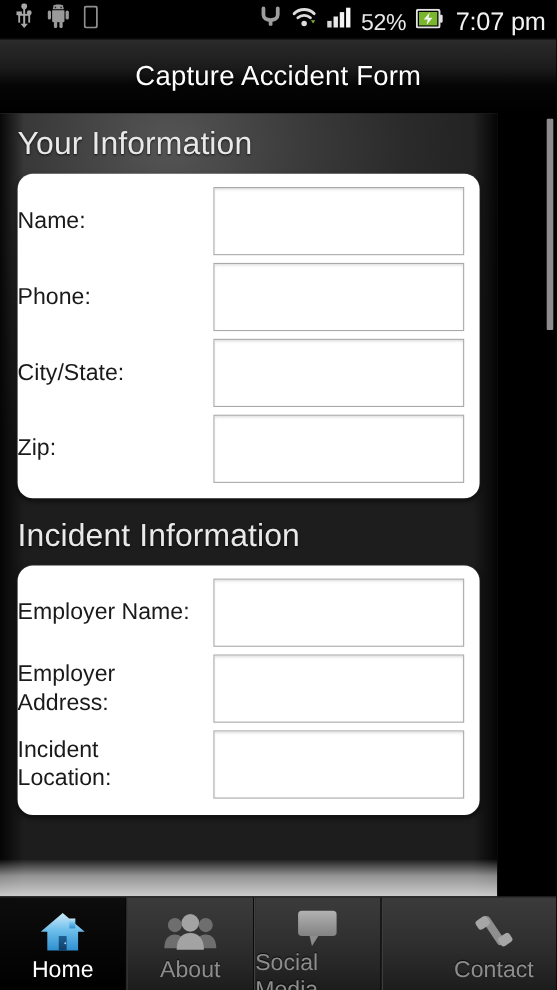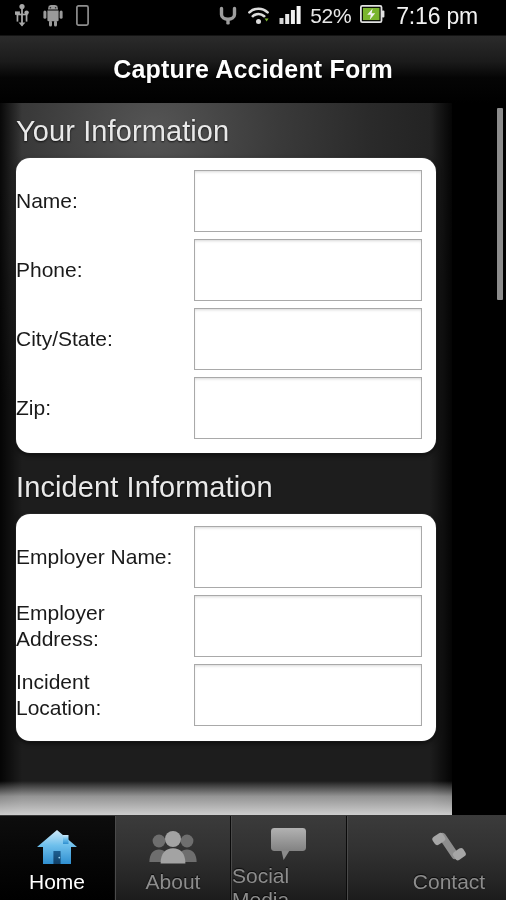--- a/index.html
+++ b/index.html
@@ -12,39 +12,39 @@
   .phone { position: relative; width: 506px; height: 900px; overflow: hidden; background:#000; }
 
   
   .statusbar {
     position: absolute; top: 0; left: 0; width: 506px; height: 36px;
     background: #000;
     display: flex; align-items: center;
     border-bottom: 1px solid #141414;
   }
   .sb-left { display: flex; align-items: center; gap: 13px; padding-left: 14px; }
-  .sb-right { margin-left: auto; display: flex; align-items: flex-start; gap: 9px; padding-right: 28px; }
+  .sb-right { margin-left: auto; display: flex; align-items: flex-end; gap: 9px; padding-right: 10px; }
   .sb-icon { display: block; }
   .sb-pct {
     color: #e8e8e8; font-size: 21px; font-weight: 400; letter-spacing: -0.3px;
     font-family: "Liberation Sans", sans-serif; line-height: 1;
   }
   .sb-time {
     color: #f2f2f2; font-size: 23px; font-weight: 400; letter-spacing: -0.2px;
     line-height: 1; padding-left: 2px;
   }
 
   
   .titlebar {
     position: absolute; top: 36px; left: 0; width: 506px; height: 67px;
     background: linear-gradient(to bottom, #2b2b2b 0%, #1b1b1b 38%, #050505 62%, #000 100%);
     display: flex; align-items: center; justify-content: center;
   }
   .titlebar .title {
-    color: #ffffff; font-size: 25px; font-weight: bold; letter-spacing: 0.2px;
+    color: #ffffff; font-size: 25px; font-weight: normal; letter-spacing: 0.2px;
     text-shadow: 0 1px 2px rgba(0,0,0,.9);
   }
 
   
   .scrollbody {
     position: absolute; top: 103px; left: 0; width: 452px; height: 712px;
     overflow: hidden;
     background:
       radial-gradient(ellipse 330px 300px at 34% 4%, #555 0%, #3a3a3a 38%, #2a2a2a 66%, #1d1d1d 100%),
       #222;
@@ -204,21 +204,21 @@
       </span>
       <span class="sb-pct">52%</span>
       <span class="sb-icon">
         <svg width="25" height="18" viewBox="0 0 25 18">
           <rect x="0.9" y="0.9" width="20.6" height="16.2" rx="1.4" fill="none" stroke="#e2e2e2" stroke-width="1.8"></rect>
           <rect x="21.8" y="5.4" width="2.6" height="7.2" rx="1" fill="#e2e2e2"></rect>
           <rect x="2.9" y="2.9" width="16.6" height="12.2" fill="#7ab52e"></rect>
           <path d="M12.6 3.4 L7.2 9.8 h3.6 l-1 5 5.4-6.6 h-3.6 z" fill="#f4f4f4"></path>
         </svg>
       </span>
-      <span class="sb-time">7:16 pm</span>
+      <span class="sb-time">7:07 pm</span>
     </div>
   </div>
 
   <div class="titlebar">
     <div class="title">Capture Accident Form</div>
   </div>
 
   <div class="scrollbody">
 
     <div class="sec-header">Your Information</div>

